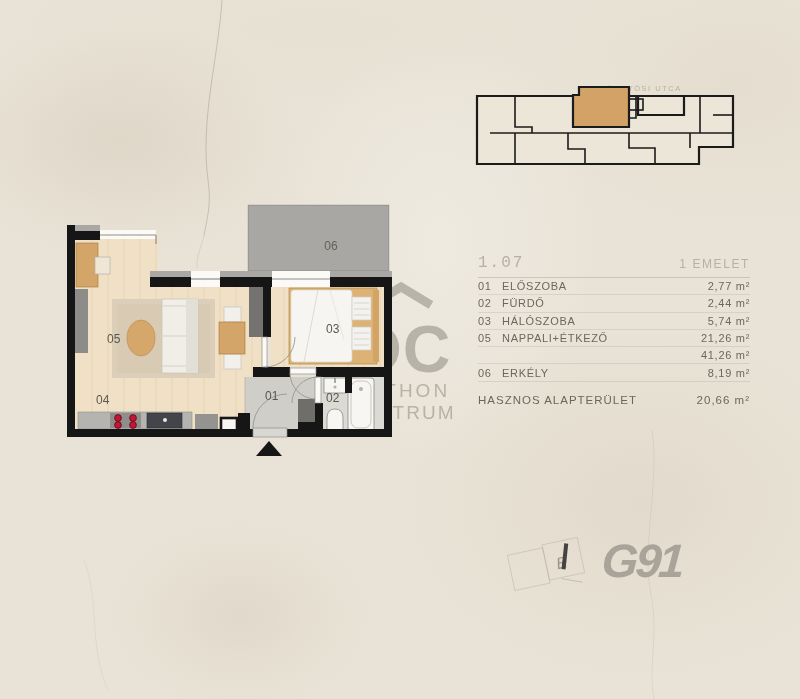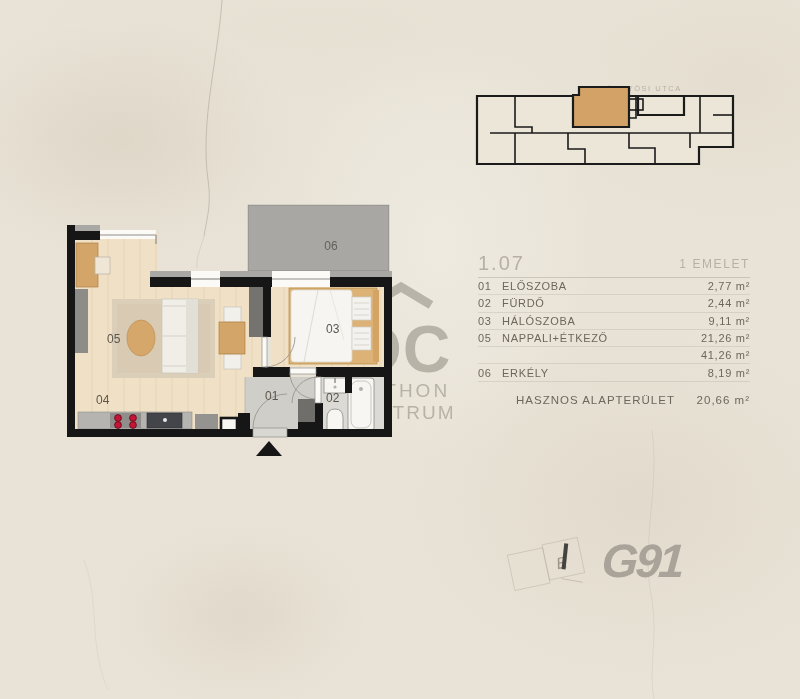--- a/index.html
+++ b/index.html
@@ -14,29 +14,29 @@
       radial-gradient(ellipse 220px 160px at 30% 88%, rgba(212,202,184,.4), transparent 60%),
       radial-gradient(ellipse 350px 250px at 92% 12%, rgba(224,216,200,.5), transparent 60%),
       radial-gradient(ellipse 500px 120px at 40% 4%, rgba(228,221,207,.5), transparent 70%);
   }
   svg text{font-family:"Liberation Sans",sans-serif;}
 
   
   .legend{position:absolute;left:478px;top:252px;width:272px;color:#6d665b;}
   .legend-header{display:flex;justify-content:space-between;align-items:flex-end;
     border-bottom:1px solid rgba(125,115,98,.28);padding-bottom:3px;}
-  .unit-number{font-size:20px;letter-spacing:2px;color:#b7b0a3;line-height:22px;}
+  .unit-number{font-size:16px;letter-spacing:2px;color:#b7b0a3;line-height:22px;font-family:Liberation Mono, monospace;}
   .floor-label{font-size:12px;letter-spacing:1.6px;color:#b7b0a3;padding-bottom:3px;}
   .legend-row{display:flex;justify-content:space-between;align-items:center;
     font-size:11px;letter-spacing:.7px;height:16.3px;
     border-bottom:1px solid rgba(125,115,98,.16);}
   .legend-row .num{display:inline-block;width:24px;}
   .legend-row .val{text-align:left;}
   .legend-total{display:flex;justify-content:space-between;align-items:center;
-    font-size:11.5px;letter-spacing:1px;margin-top:10px;height:17px;margin-left:38px;}
+    font-size:11.5px;letter-spacing:1px;margin-top:10px;height:17px;}
 
   
   .watermark{position:absolute;left:341px;top:282px;width:120px;height:145px;opacity:.55;z-index:1;}
 
   
   .floorplan{position:absolute;left:55px;top:195px;z-index:2;}
   .siteplan{position:absolute;left:470px;top:78px;z-index:2;}
 
   
   .g91{position:absolute;left:602px;top:533px;font-size:47px;font-weight:700;
@@ -254,21 +254,21 @@
   <div class="legend-row">
     <span><span class="num">01</span><span>ELŐSZOBA</span></span>
     <span class="val">2,77 m²</span>
   </div>
   <div class="legend-row">
     <span><span class="num">02</span><span>FÜRDŐ</span></span>
     <span class="val">2,44 m²</span>
   </div>
   <div class="legend-row">
     <span><span class="num">03</span><span>HÁLÓSZOBA</span></span>
-    <span class="val">9,11 m²</span>
+    <span class="val">5,74 m²</span>
   </div>
   <div class="legend-row">
     <span><span class="num">05</span><span>NAPPALI+ÉTKEZŐ</span></span>
     <span class="val">21,26 m²</span>
   </div>
   <div class="legend-row">
     <span></span>
     <span class="val">41,26 m²</span>
   </div>
   <div class="legend-row">

